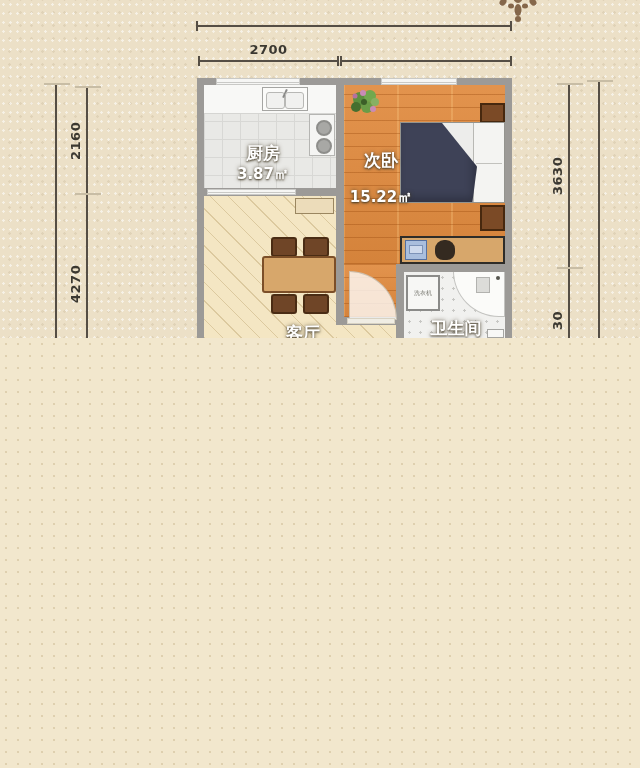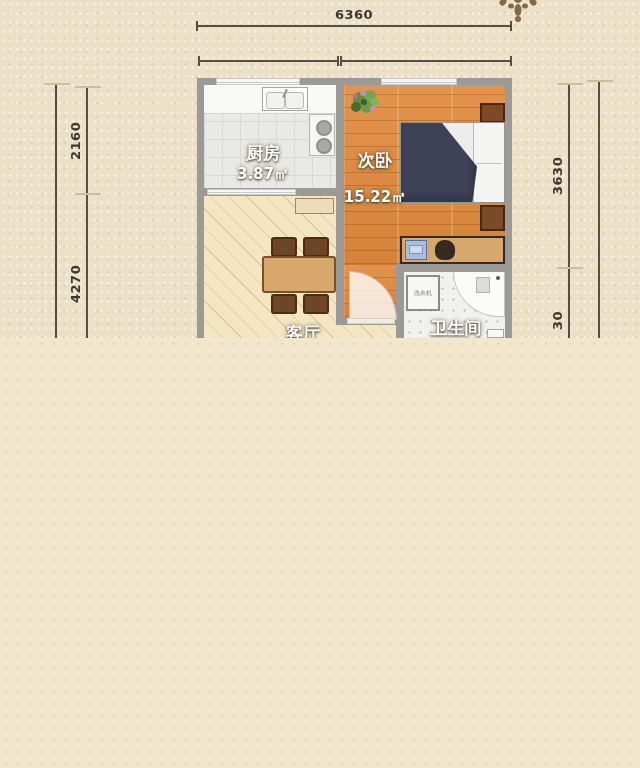--- a/index.html
+++ b/index.html
@@ -99,23 +99,23 @@
         <ellipse cx="8" cy="12" rx="4" ry="3" transform="rotate(-50 8 12)"></ellipse>
         <ellipse cx="38" cy="12" rx="4" ry="3" transform="rotate(50 38 12)"></ellipse>
         <ellipse cx="23" cy="20" rx="3.5" ry="6"></ellipse>
         <ellipse cx="16" cy="16" rx="3" ry="2.5"></ellipse>
         <ellipse cx="30" cy="16" rx="3" ry="2.5"></ellipse>
         <circle cx="23" cy="29" r="3"></circle>
       </g>
     </svg>
 
     <div class="dh" style="left:197px;top:25px;width:314px;"></div>
-    <div class="dl" style="left:197px;top:7px;width:314px;">6360</div>
 
     <div class="dh" style="left:199px;top:60px;width:139px;"></div>
+    <div class="dl" style="left:199px;top:42px;width:139px;">2700</div>
 
     <div class="dh" style="left:341px;top:60px;width:170px;"></div>
 
     <div class="dv" style="left:55px;top:84px;height:254px;"></div>
     <div class="dv" style="left:86px;top:87px;height:107px;"></div>
     <div class="dlv" style="left:66px;top:87px;height:107px;">2160</div>
     <div class="dv" style="left:86px;top:194px;height:146px;"></div>
     <div class="dlv" style="left:66px;top:232px;height:104px;">4270</div>
 
     <div class="dv" style="left:568px;top:84px;height:184px;"></div>
@@ -194,21 +194,21 @@
       <div class="window" style="left:19px;top:0;width:84px;height:7px;"></div>
       <div class="window" style="left:184px;top:0;width:76px;height:7px;"></div>
       <div class="window" style="left:10px;top:111px;width:89px;height:6px;"></div>
       <div class="door-arc" style="left:152px;top:193px;width:46px;height:47px;"></div>
       <div class="door-threshold" style="left:150px;top:240px;width:48px;height:6px;"></div>
 
       <div class="room-label" style="left:10px;top:58px;width:112px;height:54px;">
         <span class="room-name">厨房</span>
         <span class="room-area">3.87㎡</span>
       </div>
-      <div class="room-label" style="left:145px;top:74px;width:66px;height:52px;gap:16px;">
+      <div class="room-label" style="left:151px;top:74px;width:66px;height:52px;gap:16px;">
         <span class="room-name">次卧</span>
         <span class="room-area">15.22㎡</span>
       </div>
       <div class="room-label" style="left:76px;top:243px;width:60px;height:24px;">
         <span class="room-name">客厅</span>
       </div>
       <div class="room-label" style="left:222px;top:238px;width:74px;height:24px;">
         <span class="room-name">卫生间</span>
       </div>
     </div>

